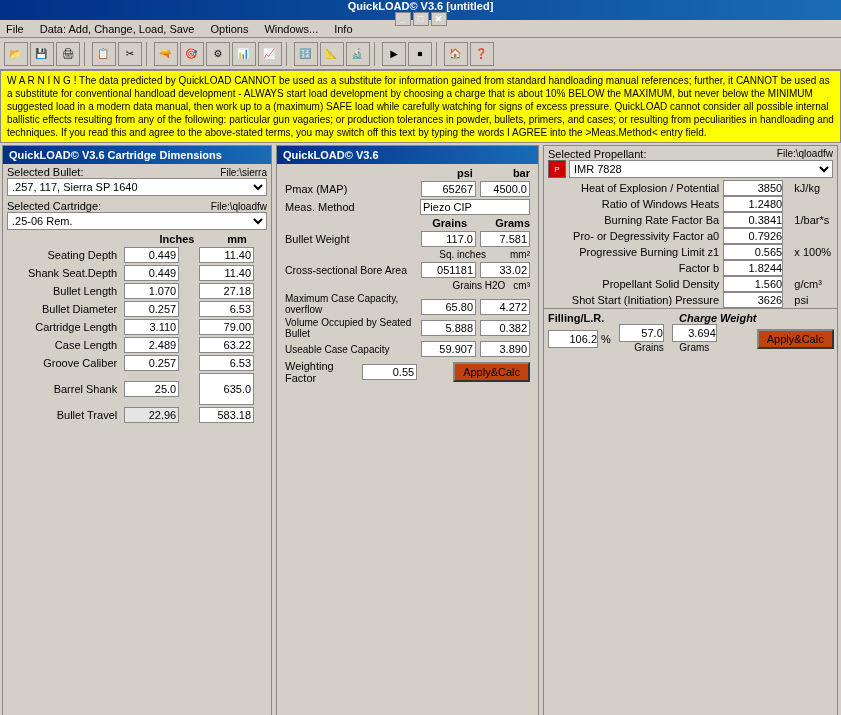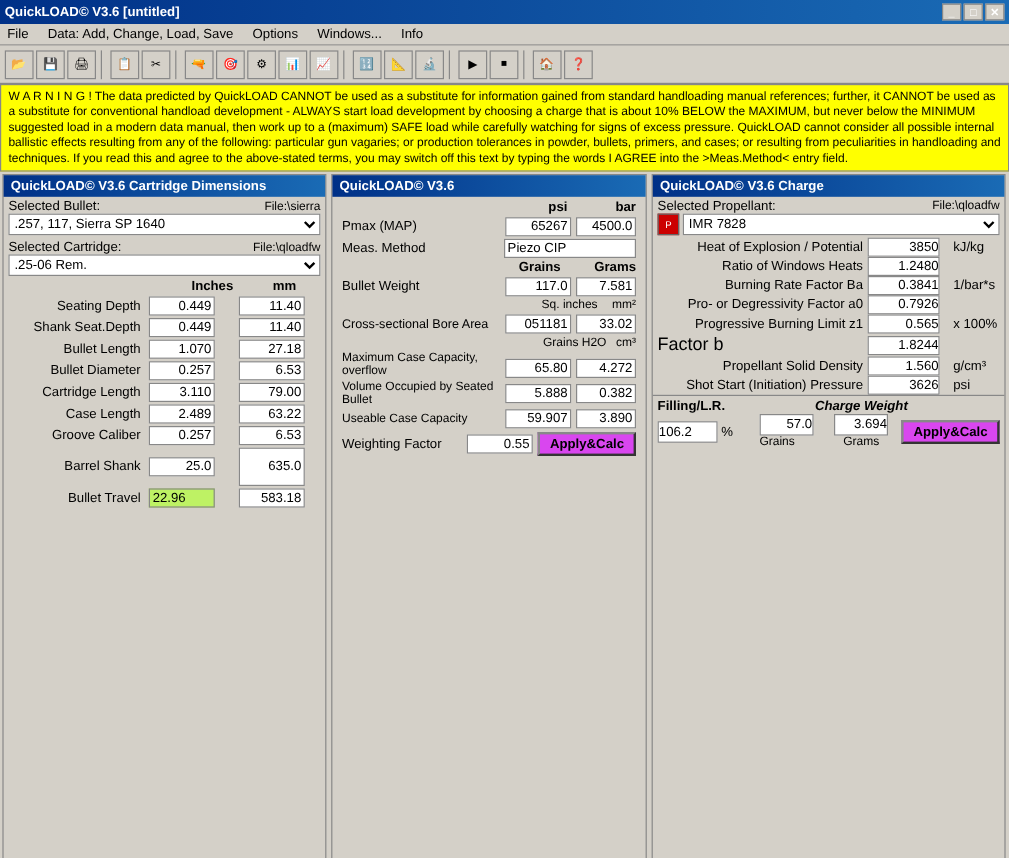--- a/index.html
+++ b/index.html
@@ -9,20 +9,21 @@
     .title-bar {
       background: linear-gradient(to right, #003087, #1a6bb5);
       color: white;
       height: 20px;
       display: flex;
       align-items: center;
       justify-content: space-between;
       padding: 0 4px;
       font-size: 11px;
       font-weight: bold;
+      flex-direction: column;
     }
     .title-bar-controls { display: flex; gap: 2px; }
     .title-btn { width: 16px; height: 14px; background: #d4d0c8; border: 1px solid #888; font-size: 9px; display: flex; align-items: center; justify-content: center; cursor: pointer; }
 
     
     .menu-bar {
       background: #d4d0c8;
       height: 18px;
       display: flex;
       align-items: center;
@@ -106,26 +107,27 @@
       width: 55px;
       height: 16px;
       border: 1px solid #888;
       background: white;
       font-size: 11px;
       text-align: right;
       padding: 0 2px;
     }
 
     .apply-btn {
-      background: #d946ef;
+      background: #c2410c;
       border: 2px outset #888;
       padding: 2px 8px;
       font-size: 11px;
       cursor: pointer;
-      font-weight: bold;
+      font-weight: normal;
+      margin-left: 32px;
     }
   </style>
 </head>
 <body>
 
 <div class="title-bar">
   <span>QuickLOAD© V3.6  [untitled]</span>
   <div class="title-bar-controls">
     <div class="title-btn">_</div>
     <div class="title-btn">□</div>
@@ -241,21 +243,21 @@
     <td><input style="width: 55px; height: 16px; border: 1px solid rgb(136, 136, 136); background: white; font-size: 11px; text-align: right;" value="0.257"></td>
     <td><input style="width: 55px; height: 16px; border: 1px solid rgb(136, 136, 136); background: white; font-size: 11px; text-align: right;" value="6.53"></td>
   </tr>
           <tr>
     <td style="text-align:right; padding-right:4px;">Barrel Shank</td>
     <td><input style="width: 55px; height: 16px; border: 1px solid rgb(136, 136, 136); background: white; font-size: 11px; text-align: right;" value="25.0"></td>
     <td><input style="width: 55px; height: 32px; border: 1px solid rgb(136, 136, 136); background: white; font-size: 11px; text-align: right;" value="635.0"></td>
   </tr>
           <tr>
     <td style="text-align:right; padding-right:4px;">Bullet Travel</td>
-    <td><input style="width: 55px; height: 16px; border: 1px solid rgb(136, 136, 136); background: #bef264; font-size: 11px; text-align: left;" value="22.96"></td>
+    <td><input style="width: 55px; height: 16px; border: 1px solid rgb(136, 136, 136); background: #e5e5e5; font-size: 11px; text-align: right;" value="22.96"></td>
     <td><input style="width: 55px; height: 16px; border: 1px solid rgb(136, 136, 136); background: white; font-size: 11px; text-align: right;" value="583.18"></td>
   </tr>
         </tbody>
     </table>
   </div>
 
   <div class="panel" style="width:263px; flex-shrink:0; font-size:11px;">
     <div class="panel-title">
       <span>QuickLOAD© V3.6</span>
     </div>
@@ -276,21 +278,21 @@
       </div>
       <div style="display:flex; justify-content:flex-end; gap:28px; padding:1px 4px;">
         <span style="font-weight:bold; font-size:11px;">Grains</span>
         <span style="font-weight:bold; font-size:11px;">Grams</span>
       </div>
       <div style="display:flex; align-items:center; padding:1px 4px; gap:4px;">
         <span style="flex:1;">Bullet Weight</span>
         <input class="form-input" style="width: 55px; text-align: right;" value="117.0">
         <input class="form-input" style="width: 50px; text-align: right;" value="7.581">
       </div>
-      <div style="display:flex; justify-content:flex-end; gap:12px; padding:1px 4px; font-size:10px;">
+      <div style="display:flex; justify-content:flex-end; gap:24px; padding:1px 4px; font-size:10px;">
         <span>Sq. inches</span>
         <span>mm²</span>
       </div>
       <div style="display:flex; align-items:center; padding:1px 4px; gap:4px;">
         <span style="flex:1; font-size:10.5px;">Cross-sectional Bore Area</span>
         <input class="form-input" style="width: 55px; text-align: right;" value="051181">
         <input class="form-input" style="width: 50px; text-align: right;" value="33.02">
       </div>
       <div style="display:flex; justify-content:flex-end; gap:8px; padding:1px 4px; font-size:10px;">
         <span>Grains H2O</span>
@@ -313,23 +315,20 @@
       </div>
       <div style="display:flex; align-items:center; padding:2px 4px; gap:4px;">
         <span style="flex:1;">Weighting Factor</span>
         <input class="form-input" style="width: 55px; text-align: right;" value="0.55">
         <button class="apply-btn">Apply&amp;Calc</button>
       </div>
     </div>
   </div>
 
   <div class="panel" style="width:295px; flex-shrink:0; font-size:11px;">
-    <div class="panel-title">
-      <span>QuickLOAD© V3.6 Charge</span>
-    </div>
 
     <div style="padding:2px 4px;">
       <div style="display:flex; justify-content:space-between;">
         <span>Selected Propellant:</span>
         <span style="font-size:10px;">File:\qloadfw</span>
       </div>
       <div style="display:flex; align-items:center; gap:3px;">
         <div style="width:18px; height:18px; background:#cc0000; border:1px solid #666; display:flex; align-items:center; justify-content:center; color:white; font-size:8px; flex-shrink:0;">P</div>
         <select class="select-box">
           <option>IMR 7828</option>
@@ -358,21 +357,21 @@
     <td style="text-align:right; padding-right:4px; font-size:11px; padding:1px 4px;">Pro- or Degressivity Factor  a0</td>
     <td><input style="width: 60px; height: 16px; border: 1px solid rgb(136, 136, 136); background: white; font-size: 11px; text-align: right;" value="0.7926"></td>
     <td style="font-size:11px; padding-left:2px;"></td>
   </tr>
           <tr>
     <td style="text-align:right; padding-right:4px; font-size:11px; padding:1px 4px;">Progressive Burning Limit z1</td>
     <td><input style="width: 60px; height: 16px; border: 1px solid rgb(136, 136, 136); background: white; font-size: 11px; text-align: right;" value="0.565"></td>
     <td style="font-size:11px; padding-left:2px;">x 100%</td>
   </tr>
           <tr>
-    <td style="padding-right:4px; font-size:15px; padding:1px 4px;">Factor  b</td>
+    <td style="text-align:right; padding-right:4px; font-size:11px; padding:1px 4px;">Factor  b</td>
     <td><input style="width: 60px; height: 16px; border: 1px solid rgb(136, 136, 136); background: white; font-size: 11px; text-align: right;" value="1.8244"></td>
     <td style="font-size:11px; padding-left:2px;"></td>
   </tr>
           <tr>
     <td style="text-align:right; padding-right:4px; font-size:11px; padding:1px 4px;">Propellant Solid Density</td>
     <td><input style="width: 60px; height: 16px; border: 1px solid rgb(136, 136, 136); background: white; font-size: 11px; text-align: right;" value="1.560"></td>
     <td style="font-size:11px; padding-left:2px;">g/cm³</td>
   </tr>
           <tr>
     <td style="text-align:right; padding-right:4px; font-size:11px; padding:1px 4px;">Shot Start (Initiation) Pressure</td>
@@ -386,24 +385,24 @@
       <div style="display:flex; gap:8px; align-items:flex-start;">
         <div style="flex:1.2;">
           <div style="font-size:11px; font-weight:bold;">Filling/L.R.</div>
         </div>
         <div style="flex:1.5;">
           <div style="font-size:11px; font-weight:bold;font-style:italic;">Charge Weight</div>
         </div>
       </div>
       <div style="display:flex; gap:8px; align-items:center;">
         <div style="flex:1.2; display:flex; align-items:center; gap:3px;">
-          <input style="width: 50px; height: 18px; border: 1px solid rgb(136, 136, 136); background: white; font-size: 11px;" value="106.2">
+          <input style="width: 50px; height: 18px; border: 1px solid rgb(136, 136, 136); background: white; text-align: right; font-size: 11px;" value="106.2">
           <span>%</span>
         </div>
-        <div style="flex:0.8; display:flex; flex-direction:column; align-items:flex-start;">
+        <div style="flex:0.8; display:flex; flex-direction:column; align-items:flex-end;">
           <input style="width: 45px; height: 18px; border: 1px solid rgb(136, 136, 136); background: white; text-align: right; font-size: 11px;" value="57.0">
           <span style="font-size:10px;">Grains</span>
         </div>
         <div style="flex:0.8; display:flex; flex-direction:column; align-items:center;">
           <input style="width: 45px; height: 18px; border: 1px solid rgb(136, 136, 136); background: white; text-align: right; font-size: 11px;" value="3.694">
           <span style="font-size:10px;">Grams</span>
         </div>
         <button class="apply-btn">Apply&amp;Calc</button>
       </div>
     </div>

